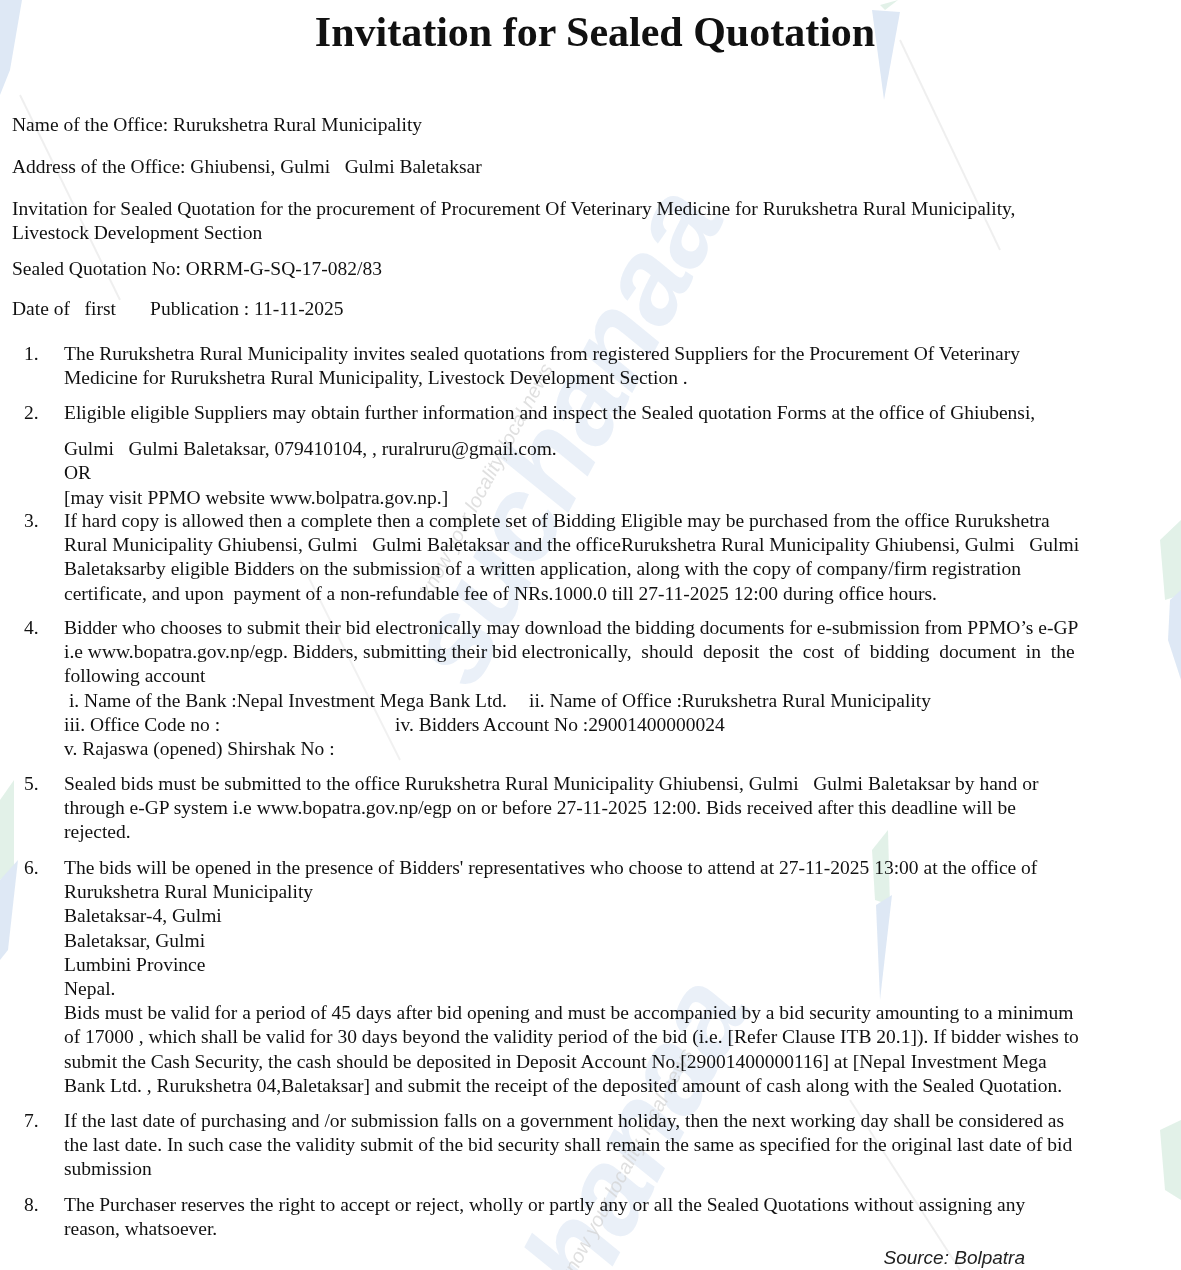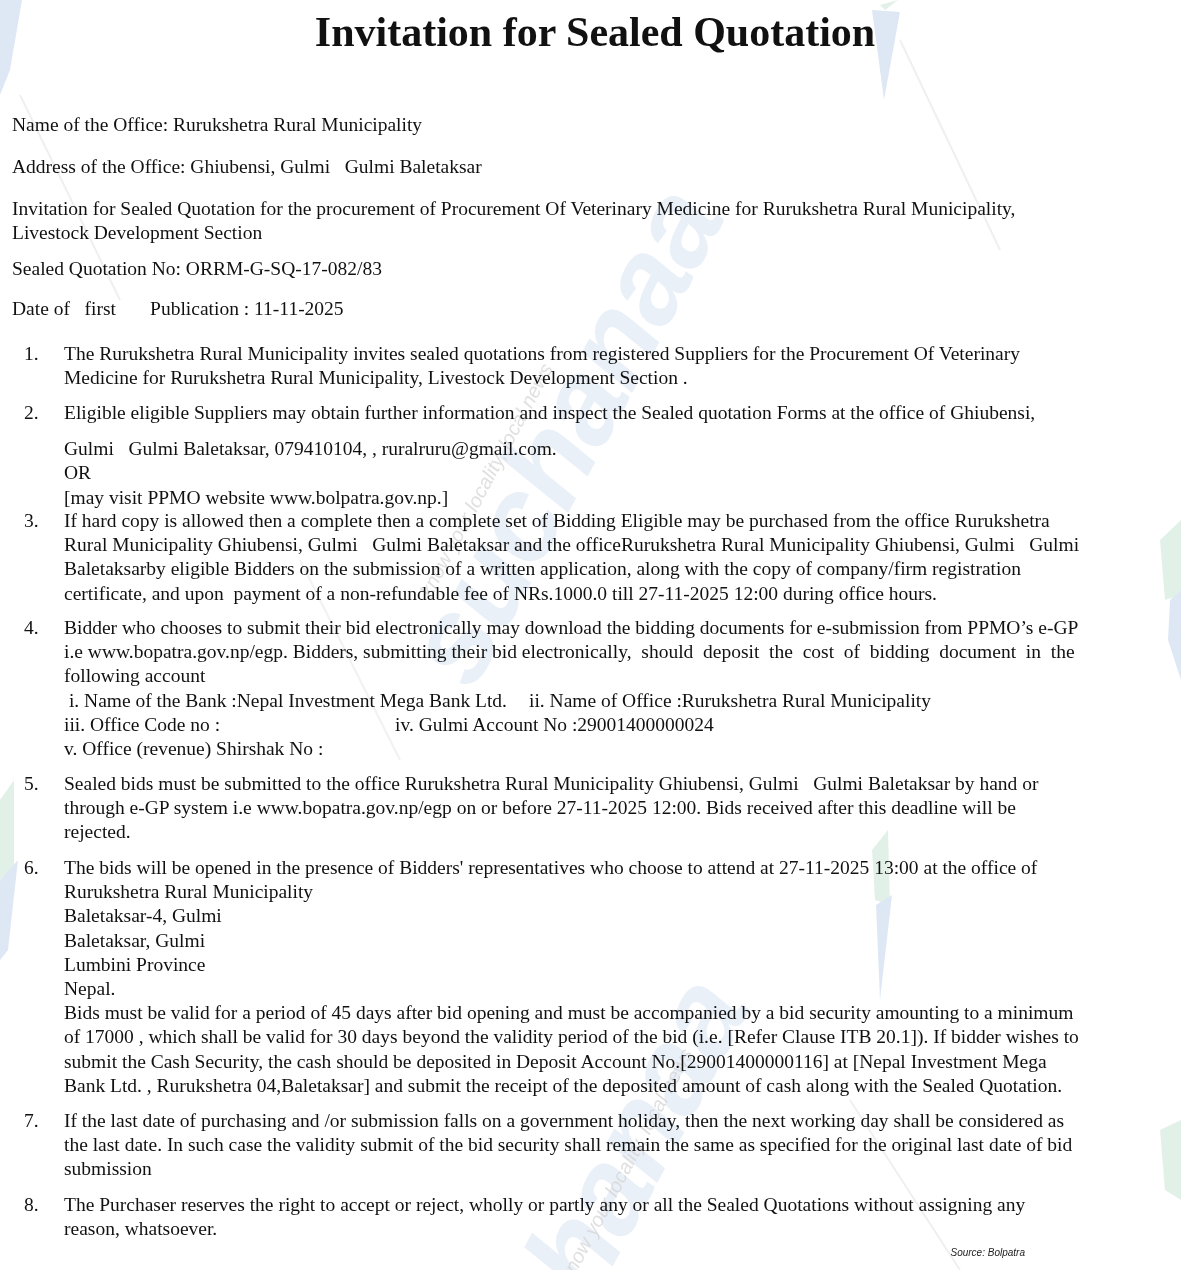--- a/index.html
+++ b/index.html
@@ -26,21 +26,21 @@
   }
   .line { position: absolute; left: 12px; font-size: 19.5px; line-height: 24px; white-space: pre; }
   .list-item { position: absolute; left: 0; width: 1181px; font-size: 19.5px; line-height: 24.2px; }
   .list-num { position: absolute; left: 24px; top: 0; }
   .list-body { position: absolute; left: 64px; right: 20px; top: 0; }
   .list-body p { margin: 0; }
   .justify { text-align: justify; text-align-last: left; }
   .acc-row { white-space: pre; }
   .source {
     position: absolute; right: 10px; top: 1247px;
-    font-family: "Liberation Sans", sans-serif; font-style: italic; font-size: 10px; color: #222;
+    font-family: "Liberation Sans", sans-serif; font-style: italic; font-size: 19px; color: #222;
   }
 </style>
 </head>
 <body>
 
 <svg class="wm" style="left:0;top:0;" width="1181" height="1270" viewBox="0 0 1181 1270">
   <g opacity="0.9">
     <polygon points="0,0 22,0 10,70 0,95" fill="#dbe6f4"></polygon>
     <polygon points="880,5 898,0 885,10" fill="#dff0e6"></polygon>
     <polygon points="872,10 900,12 884,100" fill="#dbe6f4"></polygon>
@@ -100,22 +100,22 @@
     </div>
   </div>
 
   <div class="list-item" style="top:616px;">
     <span class="list-num">4.</span>
     <div class="list-body">
       <p>Bidder who chooses to submit their bid electronically may download the bidding documents for e-submission from PPMO’s e-GP</p>
       <p class="justify" style="white-space:pre;">i.e www.bopatra.gov.np/egp. Bidders, submitting their bid electronically,  should  deposit  the  cost  of  bidding  document  in  the</p>
       <p>following account</p>
       <div class="acc-row"><span> i. Name of the Bank :Nepal Investment Mega Bank Ltd.</span><span style="display:inline-block;width:22px;"></span><span>ii. Name of Office :Rurukshetra Rural Municipality</span></div>
-      <div class="acc-row"><span style="display:inline-block;width:331px;">iii. Office Code no :</span><span>iv. Gulmi Account No :29001400000024</span></div>
-      <div class="acc-row"><span>v. Office (revenue) Shirshak No :</span></div>
+      <div class="acc-row"><span style="display:inline-block;width:331px;">iii. Office Code no :</span><span>iv. Bidders Account No :29001400000024</span></div>
+      <div class="acc-row"><span>v. Rajaswa (opened) Shirshak No :</span></div>
     </div>
   </div>
 
   <div class="list-item" style="top:772px;">
     <span class="list-num">5.</span>
     <div class="list-body">
       <p style="white-space:pre;">Sealed bids must be submitted to the office Rurukshetra Rural Municipality Ghiubensi, Gulmi   Gulmi Baletaksar by hand or</p>
       <p>through e-GP system i.e www.bopatra.gov.np/egp on or before 27-11-2025 12:00. Bids received after this deadline will be</p>
       <p>rejected.</p>
     </div>

